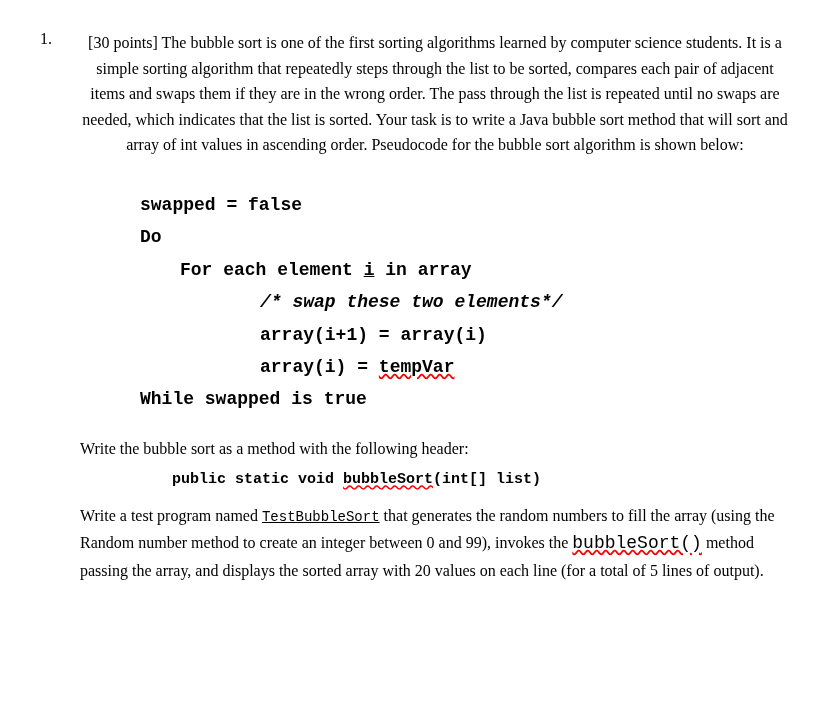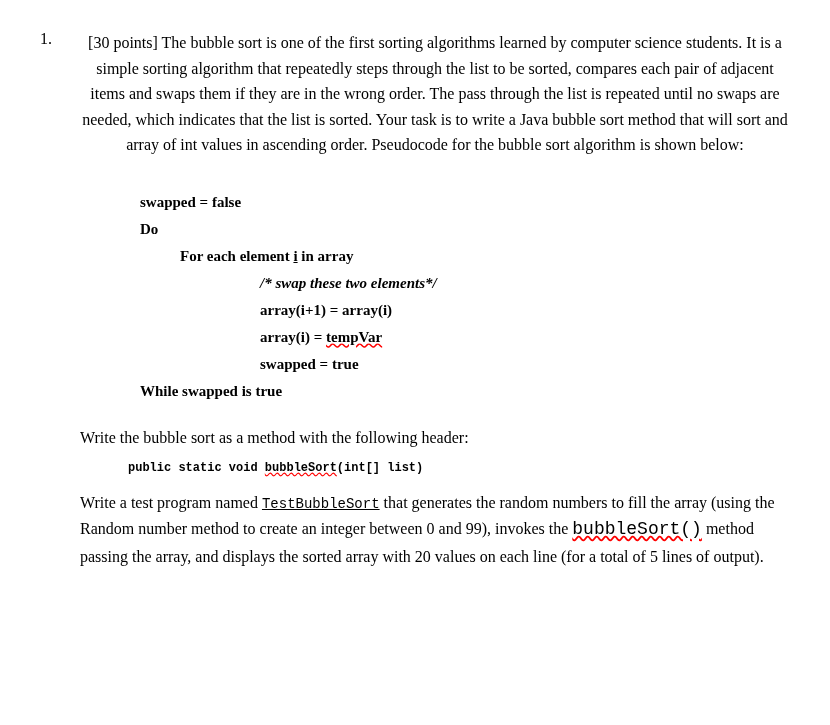--- a/index.html
+++ b/index.html
@@ -33,22 +33,22 @@
       flex: 1;
     }
 
     .question-text {
       line-height: 1.6;
       margin-bottom: 20px;
       text-align: center;
     }
 
     .pseudocode {
-      font-family: Liberation Serif, serif;
-      font-size: 15px;
+      font-family: Liberation Mono, monospace;
+      font-size: 18px;
       line-height: 1.8;
       margin: 31px 0 20px 60px;
     }
 
     .pseudo-line {
       display: block;
       white-space: pre;
     }
 
     .indent0 { margin-left: 0; }
@@ -62,22 +62,22 @@
 
     .section-label {
       margin-top: 20px;
       margin-bottom: 8px;
       line-height: 1.6;
     }
 
     .code-header {
       font-family: "Courier New", Courier, monospace;
       font-weight: bold;
-      font-size: 12px;
-      margin: 10px 0 15px 48px;
+      font-size: 15px;
+      margin: 10px 0 15px 92px;
     }
 
     .underline-wavy {
       text-decoration: underline wavy red;
     }
 
     .underline-straight {
       text-decoration: underline;
     }
 
@@ -114,21 +114,20 @@
       <span>The bubble sort is one of the first sorting algorithms learned by computer science students. It is a simple sorting algorithm that repeatedly steps through the list to be sorted, compares each pair of adjacent items and swaps them if they are in the wrong order. The pass through the list is repeated until no swaps are needed, which indicates that the list is sorted. Your task is to write a Java bubble sort method that will sort and array of int values in ascending order. Pseudocode for the bubble sort algorithm is shown below:</span>
     </div>
 
     <div class="pseudocode">
       <span class="pseudo-line indent0 bold-pseudo">swapped = false</span>
       <span class="pseudo-line indent0 bold-pseudo">Do</span>
       <span class="pseudo-line indent1 bold-pseudo">For each element <span style="text-decoration:underline;">i</span> in array</span>
       <span class="pseudo-line indent3 bold-pseudo"><span class="comment">/* swap these two elements*/</span></span>
       <span class="pseudo-line indent3 bold-pseudo">array(i+1) = array(i)</span>
       <span class="pseudo-line indent3 bold-pseudo">array(i) = <span class="underline-wavy">tempVar</span></span>
-      <span class="pseudo-line indent3 bold-pseudo">swapped = true</span>
       <span class="pseudo-line indent0 bold-pseudo">While swapped is true</span>
     </div>
 
     <div class="section-label">Write the bubble sort as a method with the following header:</div>
 
     <div class="code-header">
       public static void <span class="underline-wavy">bubbleSort</span>(int[] list)
     </div>
 
     <div class="bottom-text">

